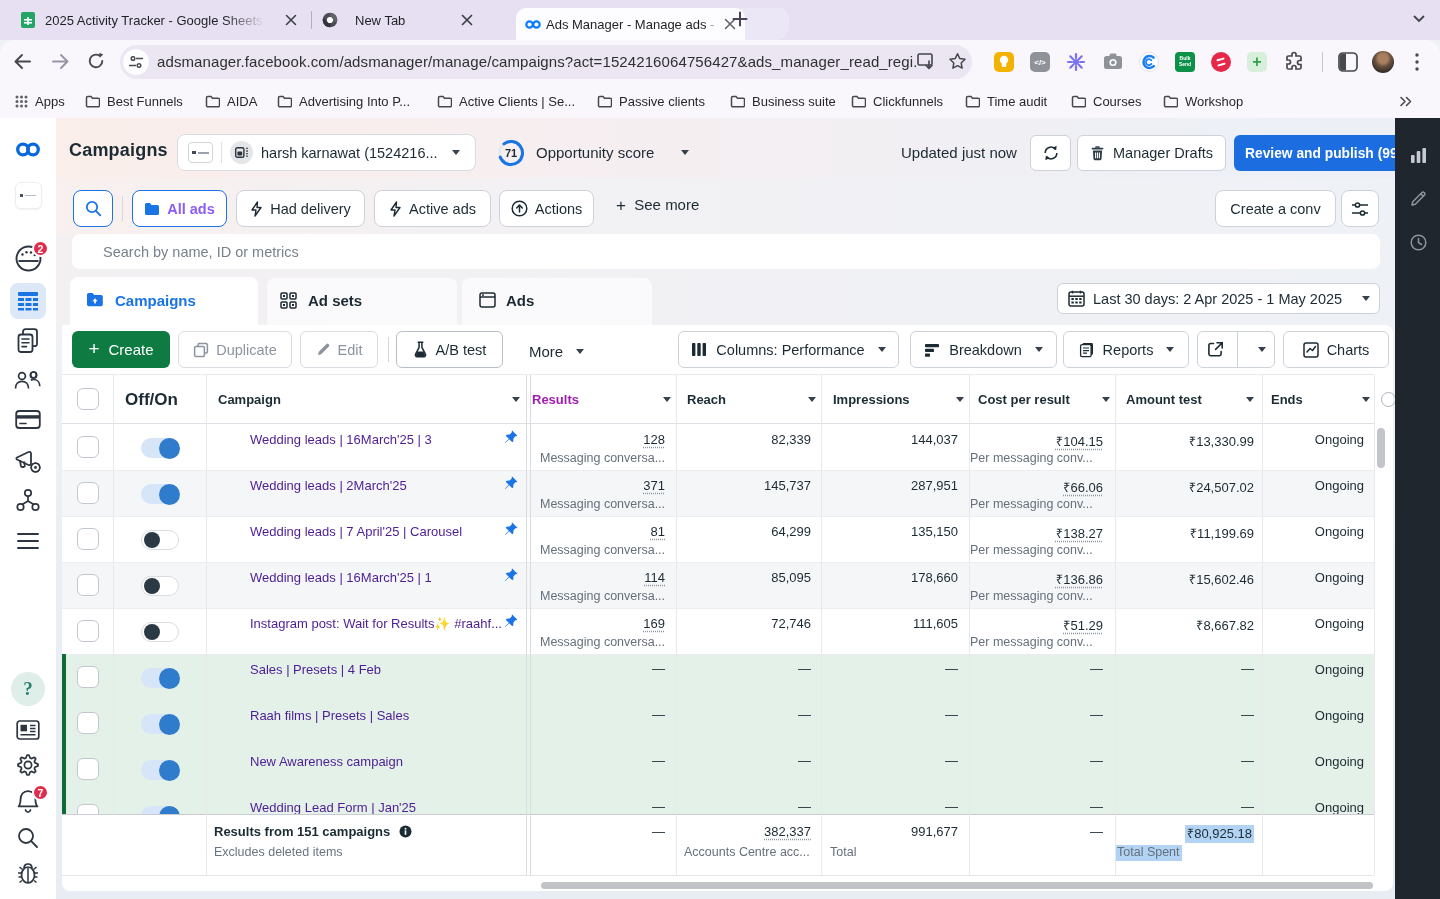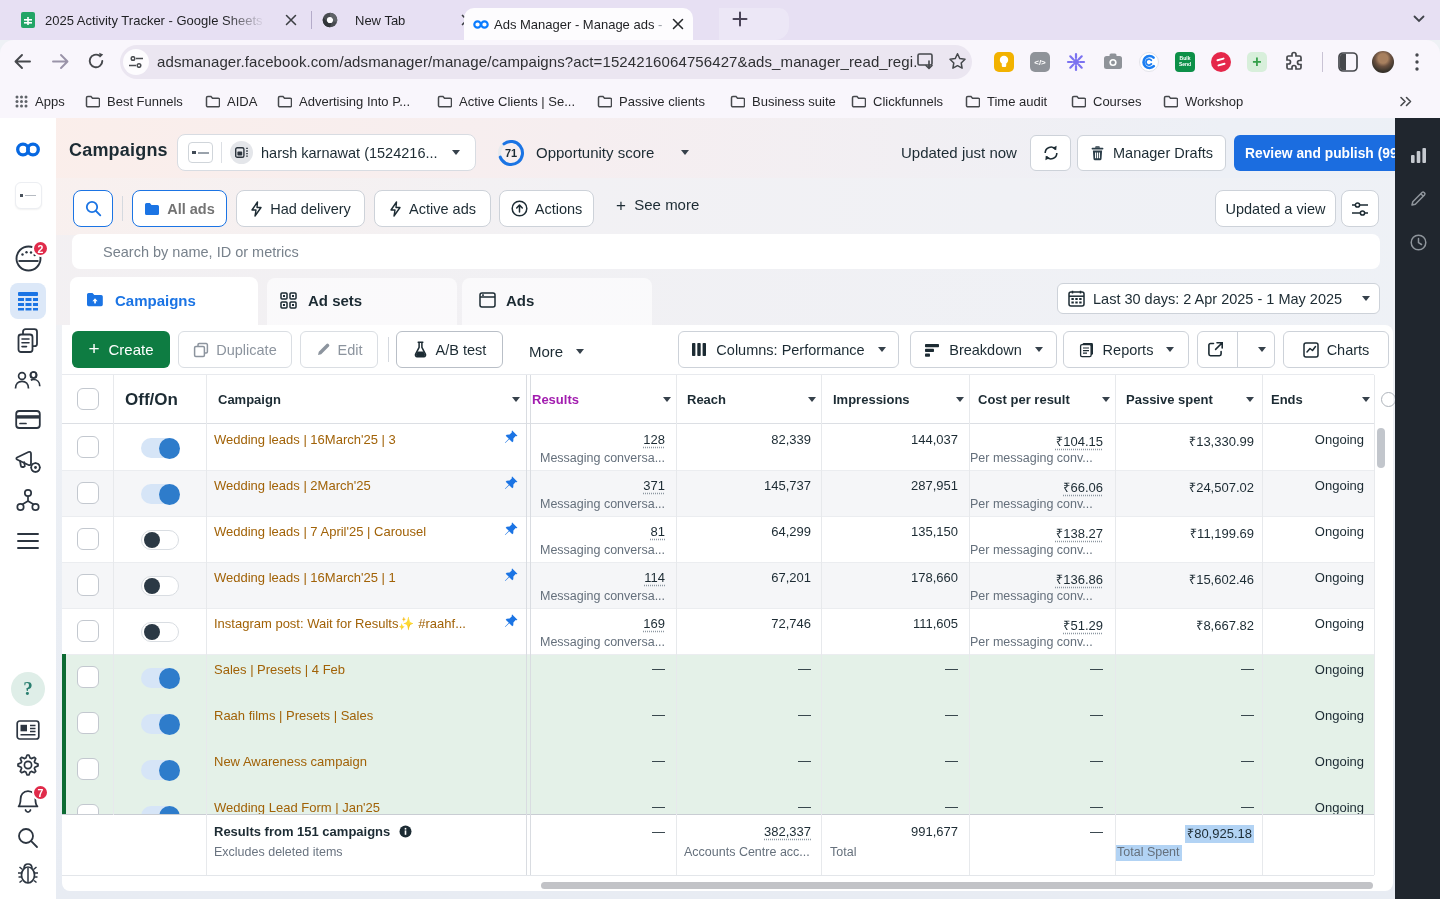--- a/index.html
+++ b/index.html
@@ -4,21 +4,21 @@
 <style>
   * { margin:0; padding:0; box-sizing:border-box; }
   html,body { width:1440px; height:899px; overflow:hidden; }
   body { font-family:"Liberation Sans", sans-serif; position:relative; background:#eef1f5; }
   .abs { position:absolute; }
   svg { display:block; }
 
   
   #tabbar { position:absolute; left:0; top:0; width:1440px; height:40px; background:#e7e0f3; }
   .tabtxt { font-size:13px; color:#1f2023; white-space:nowrap; }
-  #activetab { position:absolute; left:464px; top:8px; width:229px; height:32px; background:#fdfcfe; border-radius:10px 10px 0 0;text-decoration:underline; }
+  #activetab { position:absolute; left:516px; top:8px; width:229px; height:32px; background:#fdfcfe; border-radius:10px 10px 0 0;text-decoration:underline; }
   .tabx { position:absolute; width:14px; height:14px; }
   .tabx svg { width:14px; height:14px; }
   #toolbar { position:absolute; left:0; top:40px; width:1440px; height:44px; background:#f9f6fc; border-radius:14px 14px 0 0; }
   #urlpill { position:absolute; left:120px; top:45px; width:852px; height:34px; border-radius:17px; background:#ebe6f1; }
   #bookmarks { position:absolute; left:0; top:84px; width:1440px; height:34px; background:#f9f6fc; }
   .bk { position:absolute; top:0; height:34px; display:flex; align-items:center; gap:7px; font-size:13px; color:#27282b; }
 
   
   #appbg { position:absolute; left:0; top:118px; width:1440px; height:781px; background:linear-gradient(180deg,#f3f0f2 0%,#eff1f5 25%,#eaeef4 60%,#e8ecf3 100%); }
   #band3 { position:absolute; left:0; top:235px; width:1440px; height:90px; background:linear-gradient(90deg,#f3f0f2 0%,#eef1f6 100%); }
@@ -26,21 +26,21 @@
   #band2 { position:absolute; left:0; top:178px; width:1440px; height:57px; background:linear-gradient(90deg,#f9f0ee 0%,#f2f1f4 40%,#eef1f6 100%); }
   #leftrail { position:absolute; left:0; top:118px; width:56px; height:781px; background:#ffffff; }
   #rightrail { position:absolute; left:1395px; top:118px; width:45px; height:781px; background:#20262e; }
   #card { position:absolute; left:62px; top:325px; width:1331px; height:566px; background:#ffffff; border-radius:0 8px 8px 8px; }
 
   .btn { position:absolute; background:#fff; border:1px solid #cdd2d9; border-radius:6px; display:flex; align-items:center; justify-content:center; gap:8px; font-size:14.5px; color:#1c2b33; }
   .pill8 { border-radius:8px; }
   .hdr-title { font-weight:bold; font-size:18px; color:#1c2b33; letter-spacing:.2px; }
   .vline { position:absolute; width:1px; background:#e7e9ec; }
   .row-line { position:absolute; left:62px; width:1312px; height:1px; background:#ebedf0; }
-  .camp { position:absolute; font-size:13px; color:#a16207; white-space:nowrap; }
+  .camp { position:absolute; font-size:13px; color:#4c1d95; white-space:nowrap;margin-left:36px; }
   .num { position:absolute; font-size:13px; color:#1c2b33; text-align:right; }
   .sub { position:absolute; font-size:12.5px; color:#65707c; text-align:left; white-space:nowrap; }
   .dotted { text-decoration:underline; text-decoration-style:dotted; text-decoration-color:#8d97a1; text-underline-offset:3px; }
   .dash { position:absolute; font-size:13px; color:#1c2b33; text-align:right; }
   .ongoing { position:absolute; font-size:13px; color:#1c2b33; text-align:right; }
 
   .caret { display:inline-block; width:0; height:0; border-left:4px solid transparent; border-right:4px solid transparent; border-top:5px solid #36414b; }
   .toggle-on { position:absolute; width:38px; height:20px; border-radius:10px; background:#d6e5f7; }
   .toggle-on .knob { position:absolute; right:-1px; top:-0.5px; width:21px; height:21px; border-radius:50%; background:#2e7ccb; }
   .toggle-off { position:absolute; width:38px; height:20px; border-radius:10px; background:#fff; border:1px solid #d9dde2; }
@@ -290,35 +290,35 @@
   </div>
 <div class="abs" style="left:1234px;top:135px;width:161px;height:36px;background:#1b6de0;border-radius:6px 0 0 6px;color:#fff;font-size:13.8px;font-weight:bold;display:flex;align-items:center;padding-left:11px;white-space:nowrap;overflow:hidden">Review and publish (99</div>
 
 <div class="btn pill8" style="left:73px;top:190px;width:40px;height:37px;border-color:#1b74e4">
     <svg width="17" height="17" viewBox="0 0 17 17">
       <circle cx="7" cy="7" r="5.2" fill="none" stroke="#1b74e4" stroke-width="1.8"></circle>
       <path d="M11 11 L15.3 15.3" stroke="#1b74e4" stroke-width="1.8" stroke-linecap="round"></path>
     </svg>
   </div>
 <div class="abs" style="left:122px;top:196px;width:1px;height:25px;background:#d5d9df"></div>
-<div class="btn pill8" style="left:132px;top:190px;width:95px;height:37px;border-color:#1b74e4;color:#737373;font-weight:bold;gap:7px"><svg width="16" height="14" viewBox="0 0 16 14">
+<div class="btn pill8" style="left:132px;top:190px;width:95px;height:37px;border-color:#1b74e4;color:#8b5cf6;font-weight:bold;gap:7px"><svg width="16" height="14" viewBox="0 0 16 14">
       <path d="M1 2.6 a1.5 1.5 0 0 1 1.5 -1.5 h3.4 l1.6 1.8 h6 a1.5 1.5 0 0 1 1.5 1.5 v7 a1.5 1.5 0 0 1 -1.5 1.5 h-11 a1.5 1.5 0 0 1 -1.5 -1.5 Z" fill="#1b74e4"></path>
     </svg>All ads</div>
 <div class="btn pill8" style="left:236px;top:190px;width:129px;height:37px;gap:7px"><svg width="13" height="16" viewBox="0 0 13 16">
       <path d="M7.5 1 L2 9 H6 L5 15 L11 6.5 H7 Z" fill="none" stroke="#1c2b33" stroke-width="1.4" stroke-linejoin="round"></path>
     </svg>Had delivery</div>
 <div class="btn pill8" style="left:374px;top:190px;width:117px;height:37px;gap:7px"><svg width="13" height="16" viewBox="0 0 13 16">
       <path d="M7.5 1 L2 9 H6 L5 15 L11 6.5 H7 Z" fill="none" stroke="#1c2b33" stroke-width="1.4" stroke-linejoin="round"></path>
     </svg>Active ads</div>
 <div class="btn pill8" style="left:499px;top:190px;width:95px;height:37px;gap:7px"><svg width="17" height="17" viewBox="0 0 17 17">
       <circle cx="8.5" cy="8.5" r="7.3" fill="none" stroke="#1c2b33" stroke-width="1.5"></circle>
       <path d="M8.5 12 L8.5 5.4 M5.7 8 L8.5 5 L11.3 8" stroke="#1c2b33" stroke-width="1.5" fill="none" stroke-linecap="round" stroke-linejoin="round"></path>
     </svg>Actions</div>
 <div class="abs" style="left:616px;top:196px;font-size:15px;color:#1c2b33"><span style="font-size:17px;vertical-align:-1px">+</span>&nbsp; See more</div>
-<div class="btn pill8" style="left:1215px;top:190px;width:121px;height:37px">Updated a view</div>
+<div class="btn pill8" style="left:1215px;top:190px;width:121px;height:37px">Create a conv</div>
 <div class="btn pill8" style="left:1341px;top:190px;width:38px;height:37px">
     <svg width="18" height="16" viewBox="0 0 18 16">
       <path d="M1 4 h16 M1 12 h16" stroke="#1c2b33" stroke-width="1.5"></path>
       <circle cx="6.5" cy="4" r="2.1" fill="#fff" stroke="#1c2b33" stroke-width="1.5"></circle>
       <circle cx="11.5" cy="12" r="2.1" fill="#fff" stroke="#1c2b33" stroke-width="1.5"></circle>
     </svg>
   </div>
 
 <div class="abs" style="left:72px;top:234px;width:1308px;height:35px;background:#fff;border-radius:8px"></div>
 <div class="abs" style="left:103px;top:244px;font-size:14.5px;color:#78828c">Search by name, ID or metrics</div>
@@ -418,21 +418,21 @@
 <div class="abs" style="left:62px;top:375px;width:1312px;height:49px;background:#fff"></div>
 <div class="abs" style="left:62px;top:374px;width:1312px;height:1px;background:#e8eaee"></div>
 <div class="abs" style="left:62px;top:423px;width:1312px;height:1px;background:#dcdfe4"></div>
 <div class="cb" style="left:77px;top:388px"></div>
 <div class="abs" style="left:125px;top:382px;height:35px;display:flex;align-items:center;font-size:17px;font-weight:bold;color:#1c2b33">Off/On</div>
 <div class="abs" style="left:218px;top:382px;height:35px;display:flex;align-items:center;font-size:13px;font-weight:bold;color:#1c2b33">Campaign</div>
 <div class="abs" style="left:532px;top:382px;height:35px;display:flex;align-items:center;font-size:13px;font-weight:bold;color:#a21caf">Results</div>
 <div class="abs" style="left:687px;top:382px;height:35px;display:flex;align-items:center;font-size:13px;font-weight:bold;color:#1c2b33">Reach</div>
 <div class="abs" style="left:833px;top:382px;height:35px;display:flex;align-items:center;font-size:13px;font-weight:bold;color:#1c2b33">Impressions</div>
 <div class="abs" style="left:978px;top:382px;height:35px;display:flex;align-items:center;font-size:13px;font-weight:bold;color:#1c2b33">Cost per result</div>
-<div class="abs" style="left:1126px;top:382px;height:35px;display:flex;align-items:center;font-size:13px;font-weight:bold;color:#1c2b33">Passive spent</div>
+<div class="abs" style="left:1126px;top:382px;height:35px;display:flex;align-items:center;font-size:13px;font-weight:bold;color:#1c2b33">Amount test</div>
 <div class="abs" style="left:1271px;top:382px;height:35px;display:flex;align-items:center;font-size:13px;font-weight:bold;color:#1c2b33">Ends</div>
 <div class="abs caret" style="left:512px;top:397px"></div>
 <div class="abs caret" style="left:663px;top:397px"></div>
 <div class="abs caret" style="left:808px;top:397px"></div>
 <div class="abs caret" style="left:956px;top:397px"></div>
 <div class="abs caret" style="left:1102px;top:397px"></div>
 <div class="abs caret" style="left:1246px;top:397px"></div>
 <div class="abs caret" style="left:1362px;top:397px"></div>
 <div class="abs" style="left:1381px;top:392px;width:15px;height:15px;border-radius:50%;border:1.5px solid #aeb4bb"></div>
 </div>
@@ -496,21 +496,21 @@
 <div class="cb" style="left:77px;top:574px"></div>
 <div class="toggle-off" style="left:141px;top:576px">
       <div class="knob"></div>
     </div>
 <div class="camp" style="left:214px;top:570px">Wedding leads | 16March'25 | 1</div>
 <svg class="abs" style="left:504px;top:568px" width="14" height="14" viewBox="0 0 14 14">
       <path d="M8.2 0.6 L13.4 5.8 L12.9 6.3 L11.7 6.1 L9.4 8.4 L9.3 11.3 L8.3 12.3 L5.2 9.2 L1.3 13.1 L0.9 12.7 L4.8 8.8 L1.7 5.7 L2.7 4.7 L5.6 4.6 L7.9 2.3 L7.7 1.1 Z" fill="#1b74e4"></path>
     </svg>
 <div class="num" style="left:540px;top:570px;width:125px"><span class="dotted">114</span></div>
 <div class="sub" style="left:540px;top:589px;width:125px">Messaging conversa...</div>
-<div class="num" style="left:684px;top:570px;width:127px">67,201</div>
+<div class="num" style="left:684px;top:570px;width:127px">85,095</div>
 <div class="num" style="left:830px;top:570px;width:128px">178,660</div>
 <div class="num" style="left:970px;top:570px;width:133px"><span class="dotted">₹136.86</span></div>
 <div class="sub" style="left:970px;top:589px;width:133px">Per messaging conv...</div>
 <div class="num" style="left:1115px;top:570px;width:139px">₹15,602.46</div>
 <div class="ongoing" style="left:1250px;top:570px;width:114px">Ongoing</div>
 <div class="row-line" style="top:654px"></div>
 <div class="cb" style="left:77px;top:620px"></div>
 <div class="toggle-off" style="left:141px;top:622px">
       <div class="knob"></div>
     </div>

